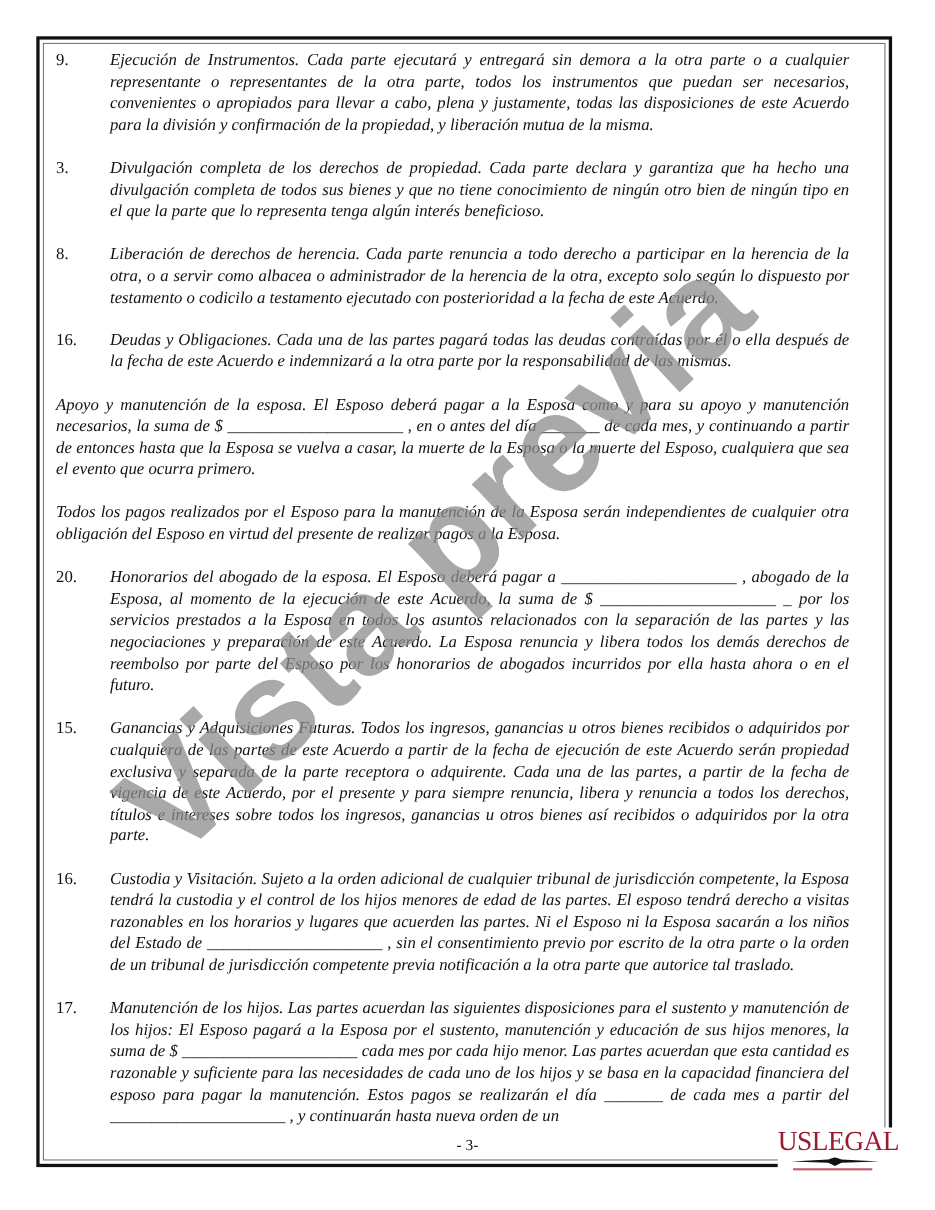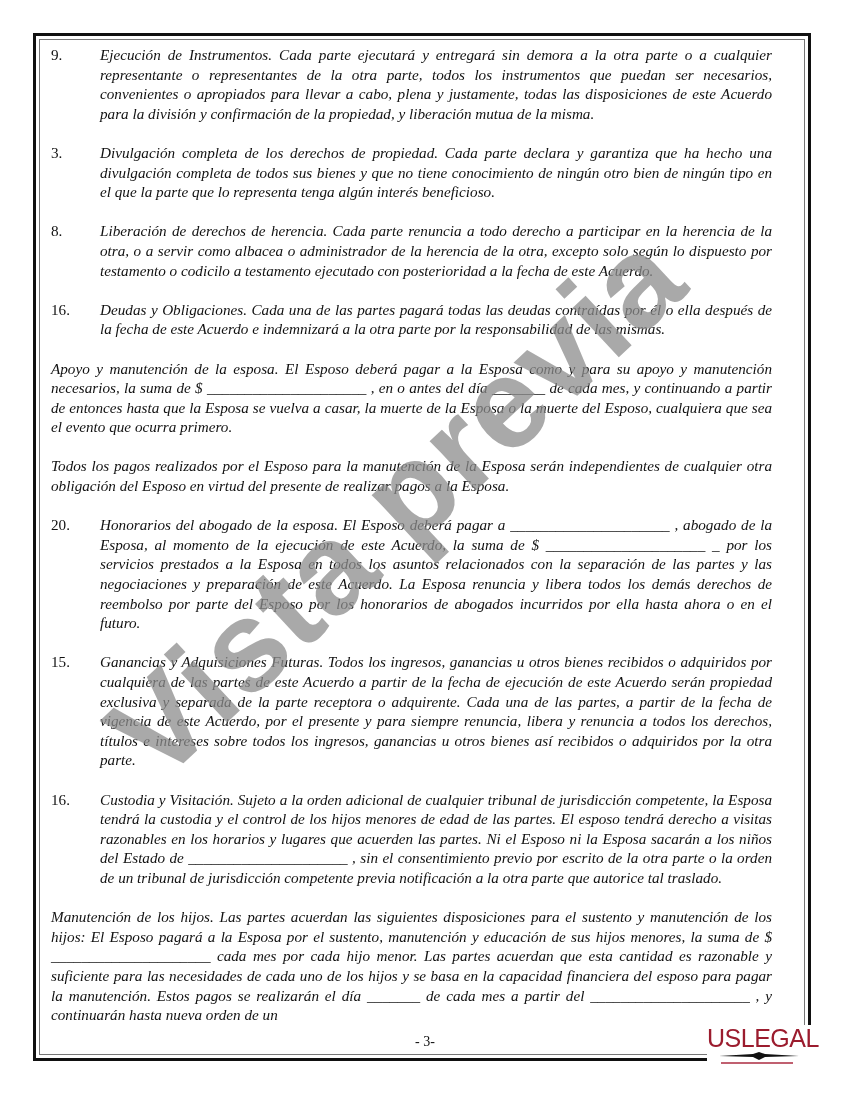--- a/index.html
+++ b/index.html
@@ -30,21 +30,21 @@
     position: absolute; left: 395px; top: 505px; transform: translate(-50%, -50%) rotate(-43deg);
     font-family: "Liberation Sans", "DejaVu Sans", sans-serif; font-weight: bold;
     font-size: 128px; color: rgba(140,140,140,0.75); white-space: nowrap; letter-spacing: 1px;
     pointer-events: none;
   }
   .logo {
     position: absolute; left: 707px; top: 1025px; width: 115px; height: 45px;
     background: #fff;
   }
   .logo-text {
-    font-family: Liberation Sans, sans-serif; font-size: 25px; color: #9b1c2e; letter-spacing: -0.5px;
+    font-family: Liberation Serif, serif; font-size: 25px; color: #9b1c2e; letter-spacing: -0.5px;
     line-height: 26px; display: block;
   }
   .logo-wing { display: block; margin: 1px 0 0 12px; width: 80px; height: 8px; }
   .logo-sub { display: block; margin-left: 14px; width: 72px; height: 2px; background: #c06070; margin-top: 2px; }
 </style>
 </head>
 <body>
 
 <div class="frame">
   <div class="frame-inner"></div>
@@ -93,20 +93,21 @@
         <p>Ganancias y Adquisiciones Futuras. Todos los ingresos, ganancias u otros bienes recibidos o adquiridos por cualquiera de las partes de este Acuerdo a partir de la fecha de ejecución de este Acuerdo serán propiedad exclusiva y separada de la parte receptora o adquirente. Cada una de las partes, a partir de la fecha de vigencia de este Acuerdo, por el presente y para siempre renuncia, libera y renuncia a todos los derechos, títulos e intereses sobre todos los ingresos, ganancias u otros bienes así recibidos o adquiridos por la otra parte.</p>
       </div>
   </div>
   <div class="para">
     <div class="num">16.</div>
     <div class="body">
         <p>Custodia y Visitación. Sujeto a la orden adicional de cualquier tribunal de jurisdicción competente, la Esposa tendrá la custodia y el control de los hijos menores de edad de las partes. El esposo tendrá derecho a visitas razonables en los horarios y lugares que acuerden las partes. Ni el Esposo ni la Esposa sacarán a los niños del Estado de _____________________ , sin el consentimiento previo por escrito de la otra parte o la orden de un tribunal de jurisdicción competente previa notificación a la otra parte que autorice tal traslado.</p>
       </div>
   </div>
   <div class="para">
+    <div class="num">17.</div>
     <div class="body">
         <p>Manutención de los hijos. Las partes acuerdan las siguientes disposiciones para el sustento y manutención de los hijos: El Esposo pagará a la Esposa por el sustento, manutención y educación de sus hijos menores, la suma de $ _____________________ cada mes por cada hijo menor. Las partes acuerdan que esta cantidad es razonable y suficiente para las necesidades de cada uno de los hijos y se basa en la capacidad financiera del esposo para pagar la manutención. Estos pagos se realizarán el día _______ de cada mes a partir del _____________________ , y continuarán hasta nueva orden de un</p>
       </div>
   </div>
 </div>
 
 <div class="page-num">- 3-</div>
 
 <div class="watermark">Vista previa</div>
 

